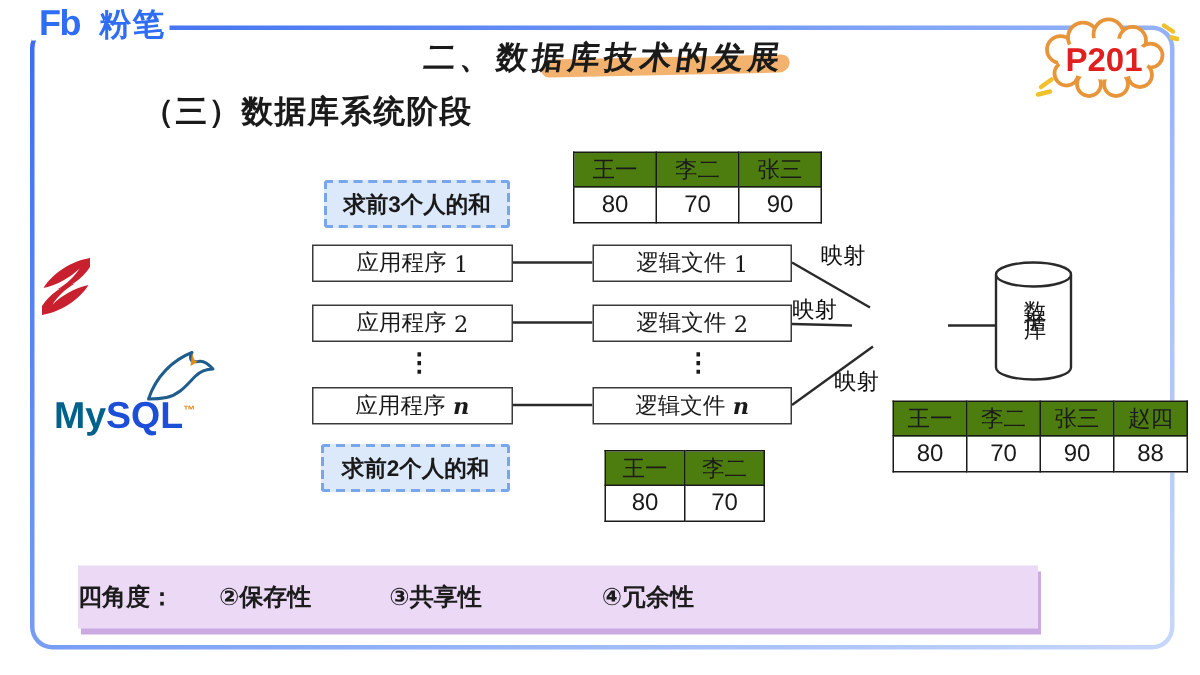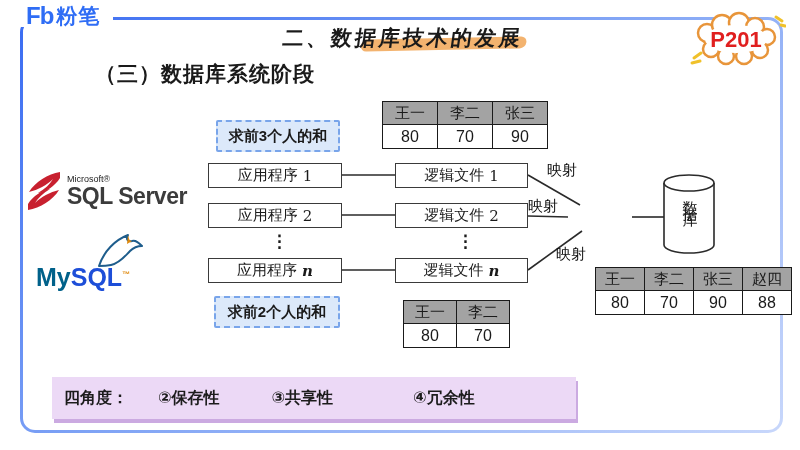--- a/index.html
+++ b/index.html
@@ -5,21 +5,21 @@
   html,body{margin:0;padding:0;background:#fff;}
   .slide{position:relative;width:800px;height:450px;background:#fff;overflow:hidden;
          font-family:"Liberation Sans","DejaVu Sans",sans-serif;color:#1a1a1a;}
   
   .frame{position:absolute;left:20px;top:17px;width:763px;height:416px;border-radius:15px;
          background:linear-gradient(140deg,#3a6cf2 0%,#7fa3f5 45%,#c8d7fb 100%);padding:3px;box-sizing:border-box;}
   .frame-in{width:100%;height:100%;background:#fff;border-radius:12px;}
   .logo-mask{position:absolute;left:21px;top:13px;width:92px;height:14px;background:#fff;z-index:2;}
   .logo{position:absolute;left:26px;top:2px;display:flex;align-items:center;z-index:3;color:#2f6df5;}
   .logo .fb{font-size:24px;font-weight:700;letter-spacing:-1px;}
-  .logo .nm{font-size:21px;font-weight:800;margin-left:3px;letter-spacing:1px;}
+  .logo .nm{font-size:21px;font-weight:800;margin-left:13px;letter-spacing:1px;}
   
   .htitle{position:absolute;left:283px;top:24px;font-size:21px;font-weight:700;letter-spacing:3px;
           transform:skewX(-8deg);z-index:1;font-family:"DejaVu Serif","Liberation Serif",serif;}
   .htitle .hl{position:relative;z-index:0;display:inline-block;}
   .htitle .hl::before{content:"";position:absolute;left:16%;right:-2%;bottom:2px;height:12px;
           background:#f0a04b;opacity:.8;border-radius:7px;transform:rotate(-1.2deg);z-index:-1;}
   .stitle{position:absolute;left:95px;top:60px;font-size:21px;font-weight:700;letter-spacing:1px;}
   .badge{position:absolute;left:686px;top:11px;z-index:4;}
   
   .note{position:absolute;background:#dce9fa;border:2px dashed #79a5ea;border-radius:2px;
@@ -34,35 +34,35 @@
   .map{position:absolute;font-size:15px;font-family:"DejaVu Serif","Liberation Serif",serif;color:#111;}
   .dbms{position:absolute;left:568px;top:199px;width:64px;height:37px;border:1.6px solid #2a2a2a;border-radius:50%;
         background:#fff;display:flex;align-items:center;justify-content:center;font-size:18px;
         font-family:"DejaVu Serif","Liberation Serif",serif;z-index:1;}
   .cyl{position:absolute;left:662px;top:173px;z-index:1;}
   .cyltext{position:absolute;left:680px;top:189px;writing-mode:vertical-rl;letter-spacing:5px;font-size:15px;
         font-family:"DejaVu Serif","Liberation Serif",serif;z-index:2;}
   
   .tbl{position:absolute;border-collapse:collapse;background:#fff;text-align:center;z-index:1;}
   .tbl td{border:1.7px solid #1a1a1a;padding:0;height:22px;font-size:15px;}
-  .tbl tr.hd td{background:#a3a3a3;}
+  .tbl tr.hd td{background:#4d7c0f;}
   .tbl tr.vl td{font-size:16px;height:23px;}
   .t-top td{width:54px;}  .t-mid td{width:52px;}  .t-right td{width:48px;}
   
   .sqlsrv{position:absolute;left:25px;top:169px;display:flex;align-items:center;}
   .sqlsrv .txt{margin-left:4px;line-height:1;}
   .sqlsrv .ms{font-size:9px;color:#222;display:block;margin-bottom:1px;}
   .sqlsrv .pr{font-size:23px;color:#3c3c3c;font-weight:600;letter-spacing:-.5px;}
   .mysql{position:absolute;left:34px;top:233px;width:130px;height:62px;}
   .mysql .dol{position:absolute;right:18px;top:0;}
   .mysql .wordmark{position:absolute;left:2px;top:30px;font-size:25px;font-weight:800;letter-spacing:0;}
   .mysql .my{color:#00618a;} .mysql .sq{color:#1d4ed8;} .mysql .tm{font-size:8px;color:#e0890c;vertical-align:super;}
   
-  .banner{position:absolute;left:52px;top:377px;width:524px;height:42px;background:#ecd9f6;
-          box-shadow:2px 4px 0 rgba(160,100,200,.55);display:flex;align-items:center;padding-left:12px;
+  .banner{position:absolute;left:52px;top:377px;width:640px;height:42px;background:#ecd9f6;
+          box-shadow:2px 4px 0 rgba(160,100,200,.55);display:flex;align-items:center;
           box-sizing:border-box;font-size:16px;font-weight:600;color:#1c1c1c;z-index:1;}
   .banner .it1{margin-left:14px;} .banner .it2{margin-left:30px;} .banner .it3{margin-left:52px;} .banner .it4{margin-left:80px;}
   svg{display:block;}
   .lines{position:absolute;left:0;top:0;z-index:0;}
 </style>
 </head>
 <body>
 
 <div class="slide">
 
@@ -203,24 +203,20 @@
       <td>88</td>
     </tr>
   </tbody>
     </table>
 
   <div class="sqlsrv">
     <svg width="38" height="44" viewBox="0 0 38 44">
       <path d="M35,3 C23,5 10,13 4,23 C13,21 22,16 28,10 C25,15 20,20 13,24 C21,23 30,17 35,9 Z" fill="#c8202f"></path>
       <path d="M3,41 C15,39 28,31 34,21 C25,23 16,28 10,34 C13,29 18,24 25,20 C17,21 8,27 3,35 Z" fill="#c8202f"></path>
     </svg>
-    <div class="txt">
-      <span class="ms">Microsoft®</span>
-      <span class="pr">SQL Server</span>
-    </div>
   </div>
 
   <div class="mysql">
     <svg class="dol" width="50" height="36" viewBox="0 0 50 36">
       <path d="M3,33 C8,18 19,7 32,2 C30,6 31,9 36,8 C40,7 43,10 46,13 C41,13 37,15 34,18 C29,23 24,30 15,32 C10,33 6,33 3,33 Z" fill="#fff" stroke="#1e5d8c" stroke-width="2" stroke-linejoin="round"></path>
       <path d="M32,2 C33,5 33,8 36,8 L31,11 Z" fill="#e0890c"></path>
     </svg>
     <div class="wordmark">
       <span class="my">My</span><span class="sq">SQL</span><span class="tm">™</span>
     </div>

